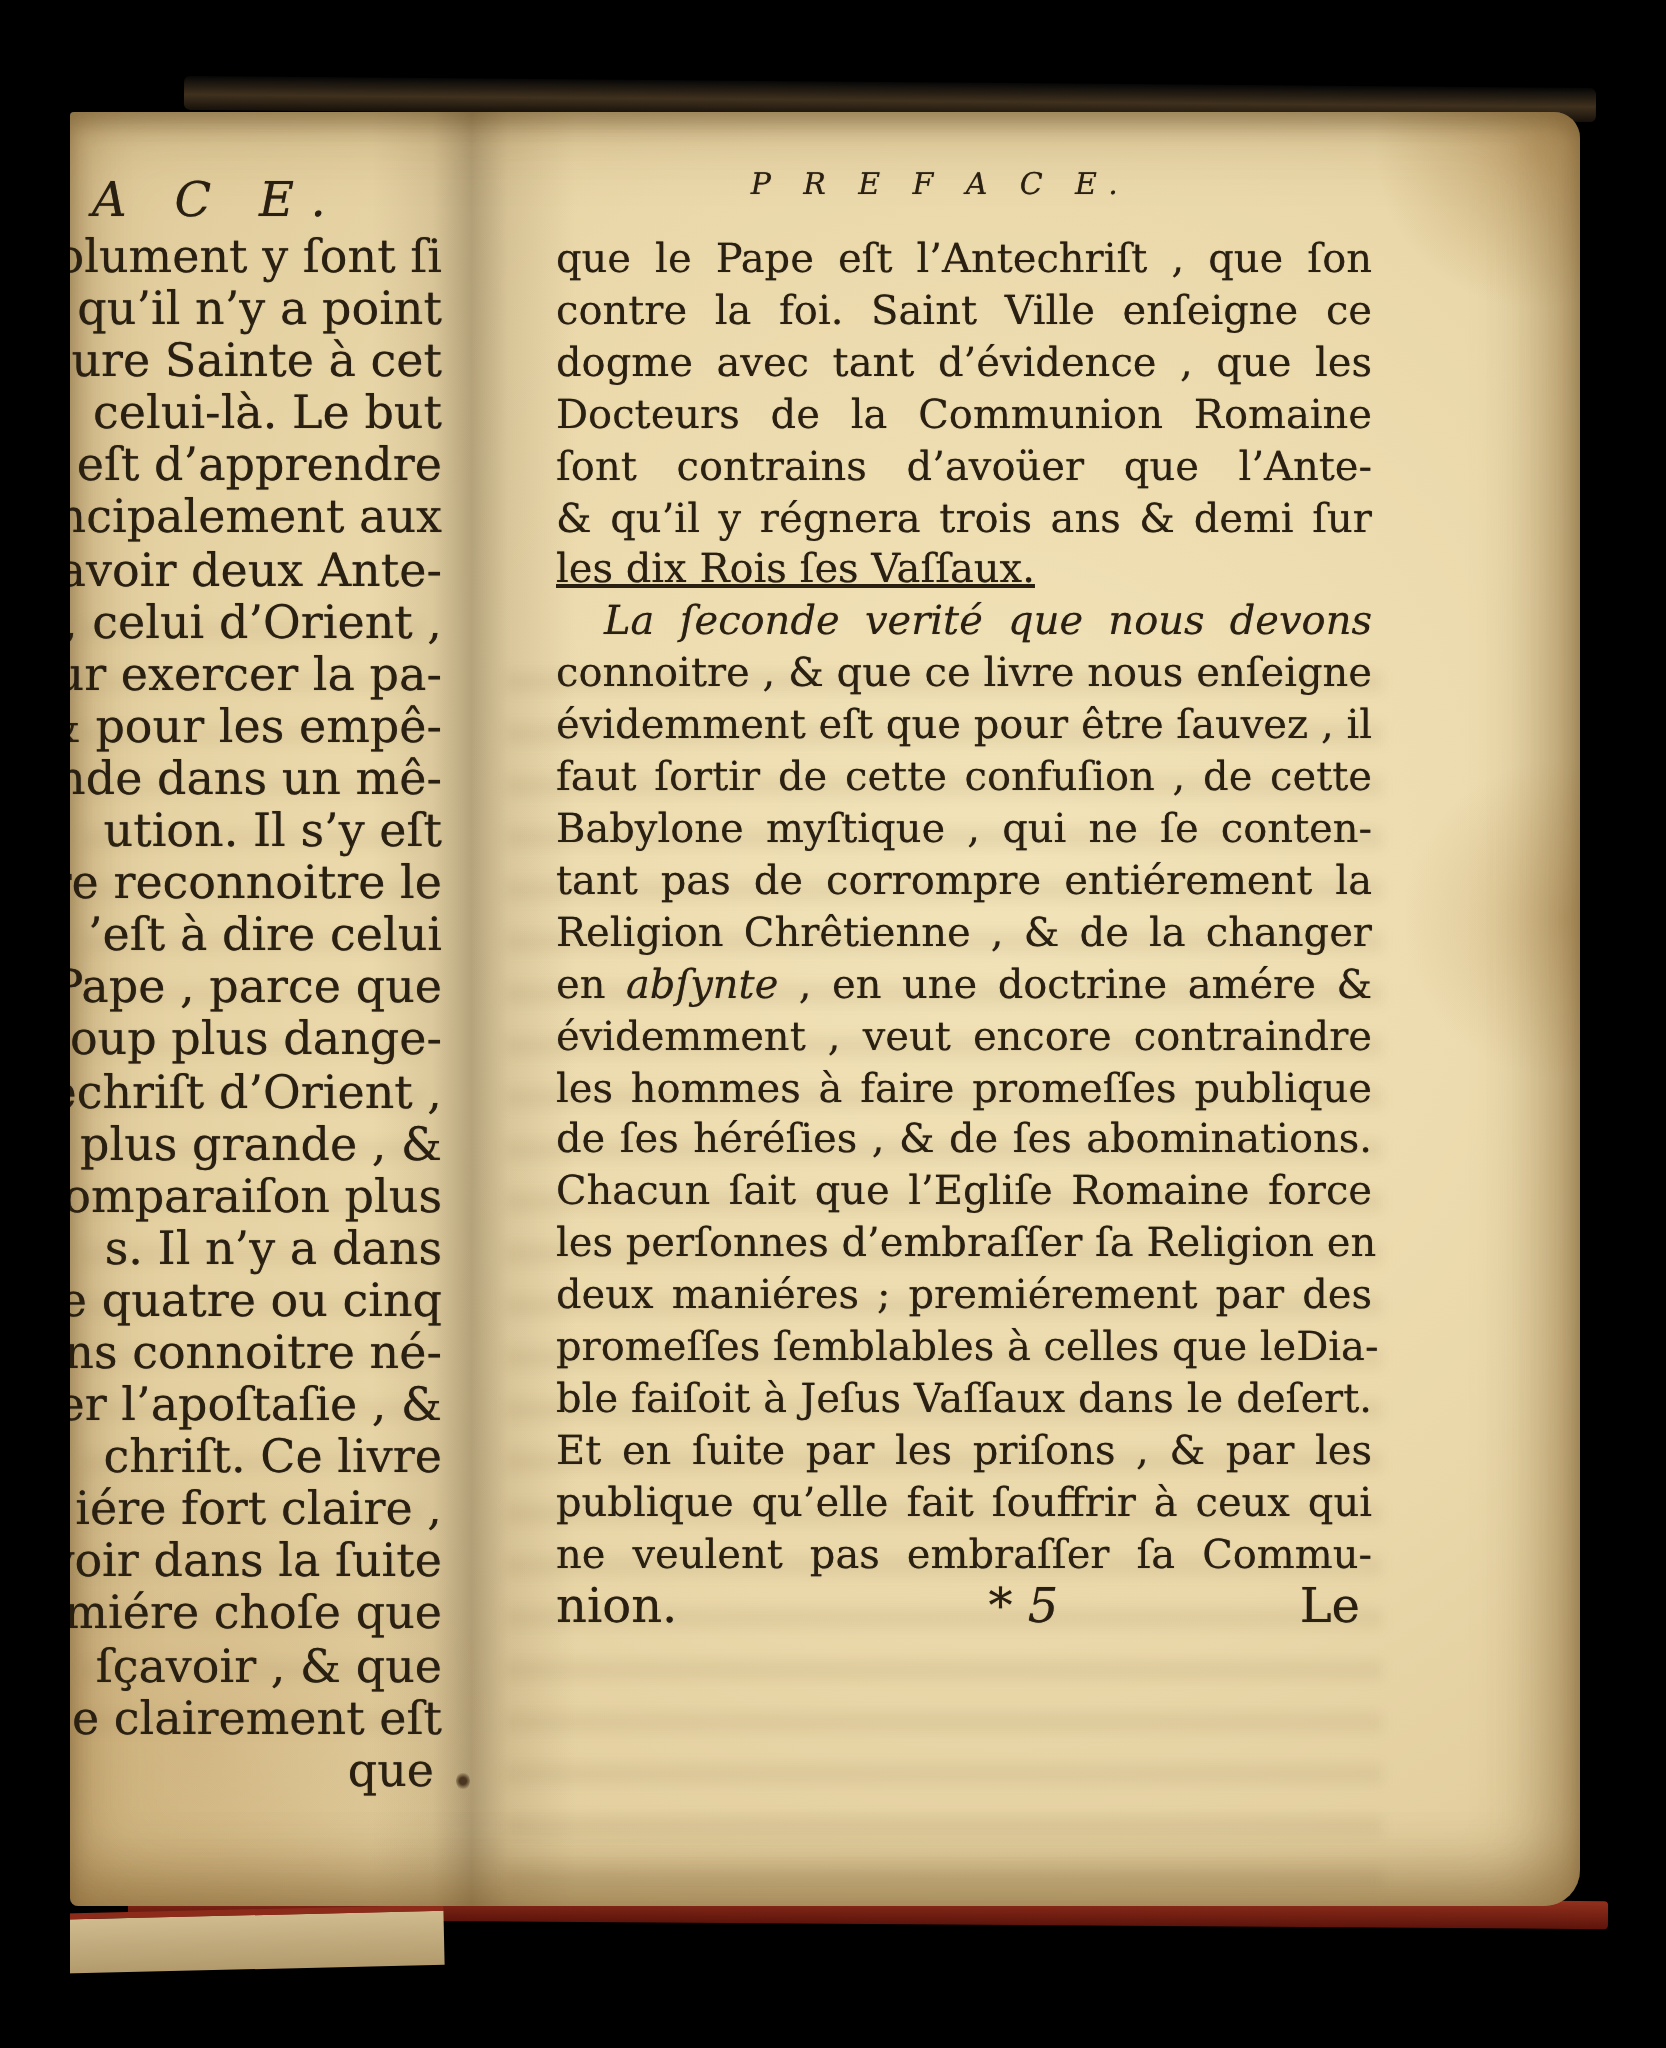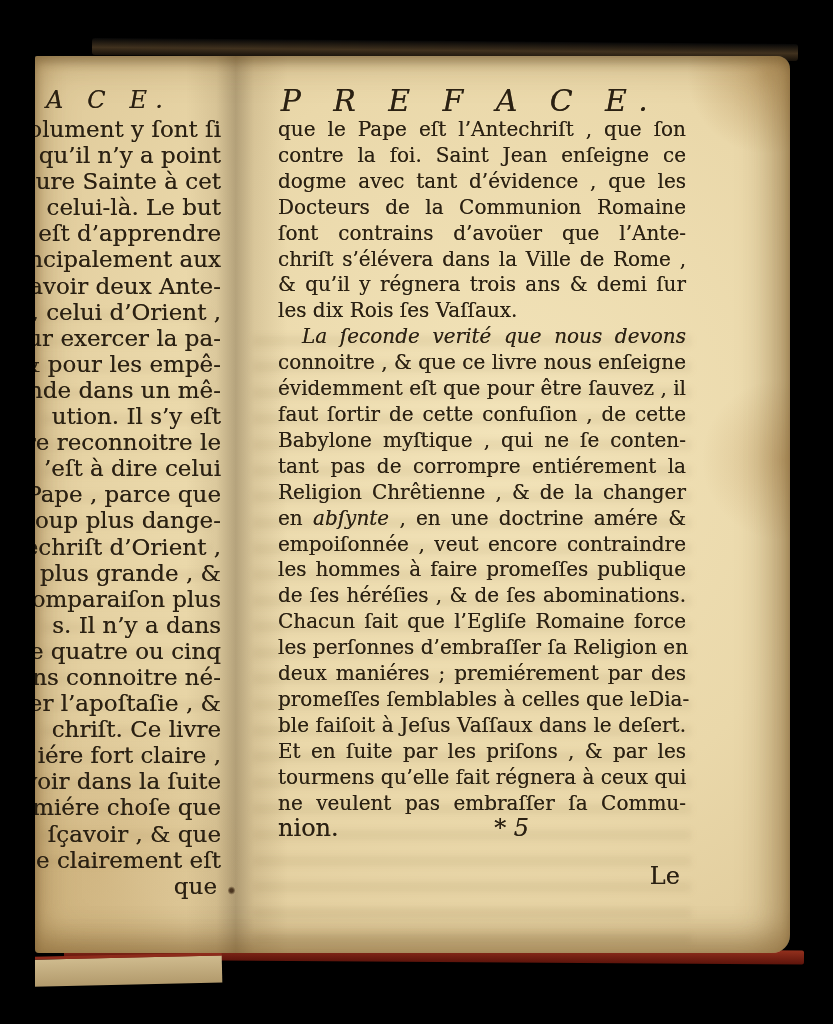--- a/index.html
+++ b/index.html
@@ -62,37 +62,37 @@
   .left-col .line{white-space:nowrap;}
   .left-catchword{
     position:absolute;left:-60px;top:817px;width:246px;
     text-align:right;padding-right:4px;box-sizing:border-box;
     font-size:23px;
   }
   
   .right-header{
     position:absolute;left:243px;top:27px;width:408px;
     text-align:center;transform:translateX(-12px);
-    font-style:italic;font-size:30px;letter-spacing:.38em;
+    font-style:italic;font-size:15px;letter-spacing:.38em;
   }
   .right-col{
     position:absolute;left:243px;top:61px;width:408px;
     font-size:20px;line-height:25.9px;
   }
   .right-col .line{
     white-space:nowrap;
     text-align:justify;
     text-align-last:justify;
   }
-  .right-col .line.end{text-align-last:left;}
+  .right-col .line.end{text-align-last:left;text-decoration:underline;}
   .right-col .line.indent{text-indent:24px;font-style:italic;}
   .right-col em{}
   .footer-row{position:relative;height:25.9px;font-size:24px;}
   .footer-row .f-sig{position:absolute;left:53%;font-style:italic;}
-  .footer-row .f-catch{position:absolute;right:6px;margin-top:48px;}
+  .footer-row .f-catch{position:absolute;right:6px;}
   
   .ink-spot{
     position:absolute;left:193px;top:830px;width:7px;height:9px;
     background:radial-gradient(circle,#4a3520 30%,rgba(74,53,32,0) 75%);
     border-radius:50%;z-index:4;
   }
   
   .left-mask{
     position:absolute;left:0;top:0;width:35px;height:1024px;
     background:#000;z-index:6;
@@ -161,45 +161,44 @@
         <div class="line">e clairement eſt</div>
       </div>
     <div class="left-catchword ink">que</div>
 
     <div class="ink-spot"></div>
 
     <div class="right-header ink">P R E F A C E.</div>
     <div class="right-col ink">
       <div>
           <div class="line">que le Pape eſt l’Antechriſt , que ſon</div>
-          <div class="line">contre la foi.   Saint Jean enſeigne ce</div>
+          <div class="line">contre la foi.   Saint Ville enſeigne ce</div>
           <div class="line">dogme avec tant d’évidence , que les</div>
           <div class="line">Docteurs de la Communion Romaine</div>
           <div class="line">ſont contrains d’avoüer que l’Ante-</div>
-          <div class="line">chriſt s’élévera dans la Ville de Rome ,</div>
           <div class="line">&amp; qu’il y régnera trois ans &amp; demi ſur</div>
           <div class="line end">les dix Rois ſes Vaſſaux.</div>
           <div class="line indent">La ſeconde verité que nous devons</div>
           <div class="line">connoitre , &amp; que ce livre nous enſeigne</div>
           <div class="line">évidemment eſt que pour être ſauvez , il</div>
           <div class="line">faut ſortir de cette confuſion , de cette</div>
           <div class="line">Babylone myſtique , qui ne ſe conten-</div>
           <div class="line">tant pas de corrompre entiérement la</div>
           <div class="line">Religion Chrêtienne , &amp; de la changer</div>
           <div class="line">en <em>abſynte</em> , en une doctrine amére &amp;</div>
-          <div class="line">empoiſonnée , veut encore contraindre</div>
+          <div class="line">évidemment , veut encore contraindre</div>
           <div class="line">les hommes à faire promeſſes publique</div>
           <div class="line">de ſes héréſies , &amp; de ſes abominations.</div>
           <div class="line">Chacun ſait que l’Egliſe Romaine force</div>
           <div class="line">les perſonnes d’embraſſer ſa Religion en</div>
           <div class="line">deux maniéres ; premiérement par des</div>
           <div class="line">promeſſes ſemblables à celles que leDia-</div>
           <div class="line">ble faiſoit à Jeſus Vaſſaux dans le deſert.</div>
           <div class="line">Et en ſuite par les priſons , &amp; par les</div>
-          <div class="line">tourmens qu’elle fait régnera à ceux qui</div>
+          <div class="line">publique qu’elle fait ſouffrir à ceux qui</div>
           <div class="line">ne veulent pas embraſſer ſa Commu-</div>
         </div>
       <div class="footer-row">
         <span class="f-text">nion.</span>
         <span class="f-sig">* 5</span>
         <span class="f-catch">Le</span>
       </div>
     </div>
 
   </div>

